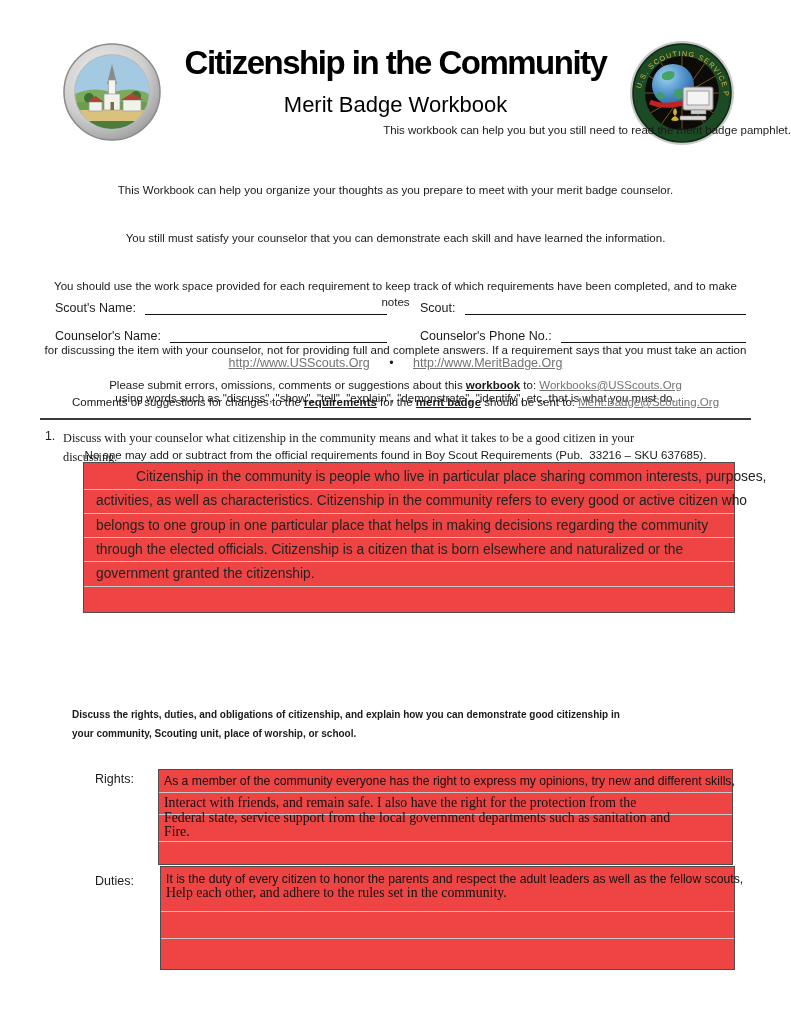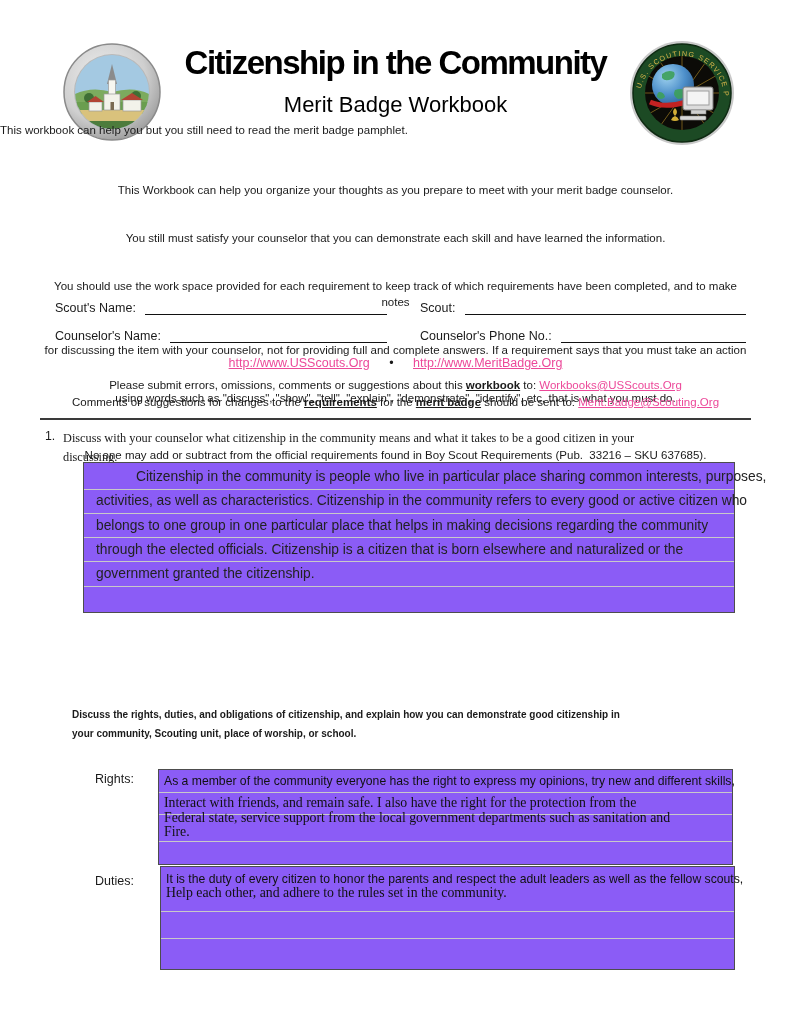--- a/index.html
+++ b/index.html
@@ -5,44 +5,44 @@
   html,body{margin:0;padding:0;background:#ffffff;}
   .page{
     position:relative; width:791px; height:1024px; background:#fff;
     font-family:"Liberation Sans", sans-serif; color:#1a1a1a; overflow:hidden;
   }
   
   .badge{position:absolute;}
   .title{position:absolute; left:0; right:0; top:44px; text-align:center;
          font-size:33px; font-weight:bold; letter-spacing:-1.5px; color:#000;}
   .subtitle{position:absolute; left:0; right:0; top:92px; text-align:center; font-size:22px; color:#000;}
-  .pamphlet{position:absolute; left:0; right:0; top:124px; text-align:left; font-size:11.5px;}
+  .pamphlet{position:absolute; left:0; right:0; top:124px; text-align:right; font-size:11.5px;}
   
   .intro{position:absolute; left:40px; top:150px; width:711px; text-align:center;
          font-size:11.5px; line-height:16px; white-space:pre-wrap;}
   .intro .b{font-weight:bold; margin-top:5px; font-size:12px;}
   .intro .noone{margin-top:9px;}
   .u{border-bottom:1px solid #000; padding:0 2px;}
   .rev-bullet{display:inline-block; margin:0 16px;}
   .rev-upd{border-bottom:1px solid #000; padding:0 36px 0 6px;}
   
   .frow{position:absolute; display:flex; align-items:flex-end; font-size:12.5px; white-space:pre;}
   .fill{flex:1; border-bottom:1px solid #111; height:14px; margin-left:6px;}
   
   .linksrow{position:absolute; left:0; right:0; top:356px; text-align:center; font-size:12.5px;}
-  .lnk{color:#ec4899; text-decoration:underline; cursor:pointer;}
+  .lnk{color:#737373; text-decoration:underline; cursor:pointer;}
   .submitline{position:absolute; left:0; right:0; text-align:center; font-size:11.5px; white-space:pre-wrap;}
   .bu{font-weight:bold; text-decoration:underline;}
   .rule-hr{position:absolute; left:40px; width:711px; border-top:2.5px solid #3a3a3a; height:0;}
   
   .reqnum{position:absolute; left:45px; top:429px; font-size:12.3px;}
   .reqtext{position:absolute; left:63px; top:429px; font-size:12.3px; line-height:18.5px;font-family:Liberation Serif, serif;}
   .prompt2{position:absolute; left:72px; top:706px; font-size:10px; line-height:18.5px;font-weight:bold;}
   
-  .abox{position:absolute; border:1.5px solid #4d4d4d; background:#8b5cf6;}
+  .abox{position:absolute; border:1.5px solid #4d4d4d; background:#ef4444;}
   .ruleline{position:absolute; left:0; right:0; border-top:1px solid #c9c9c9; height:0;}
   .aline{position:absolute; left:12px; right:4px; font-size:13.8px; color:#222; white-space:nowrap;}
   .aline.indent{text-indent:40px;}
   .sline{position:absolute; left:5px; right:3px; font-size:12.2px; color:#111; white-space:nowrap;}
   .serifblock{position:absolute; left:5px; right:2px; font-family:"Liberation Serif", serif;
               font-size:13.8px; line-height:14.6px; color:#111;}
   .serifblock div{white-space:nowrap;}
   .boxlabel{position:absolute; font-size:12.5px;}
 </style>
 </head>

